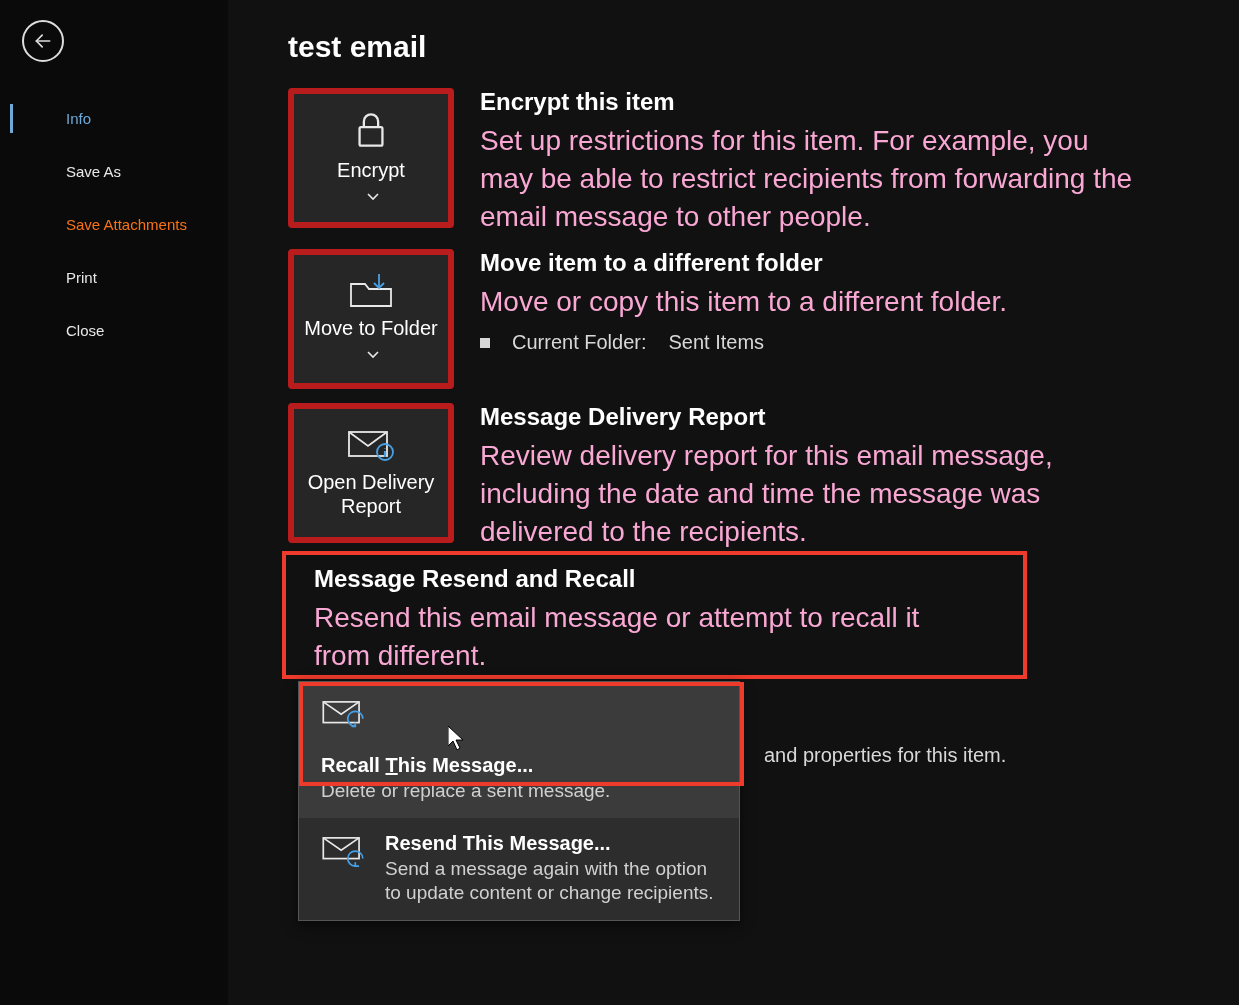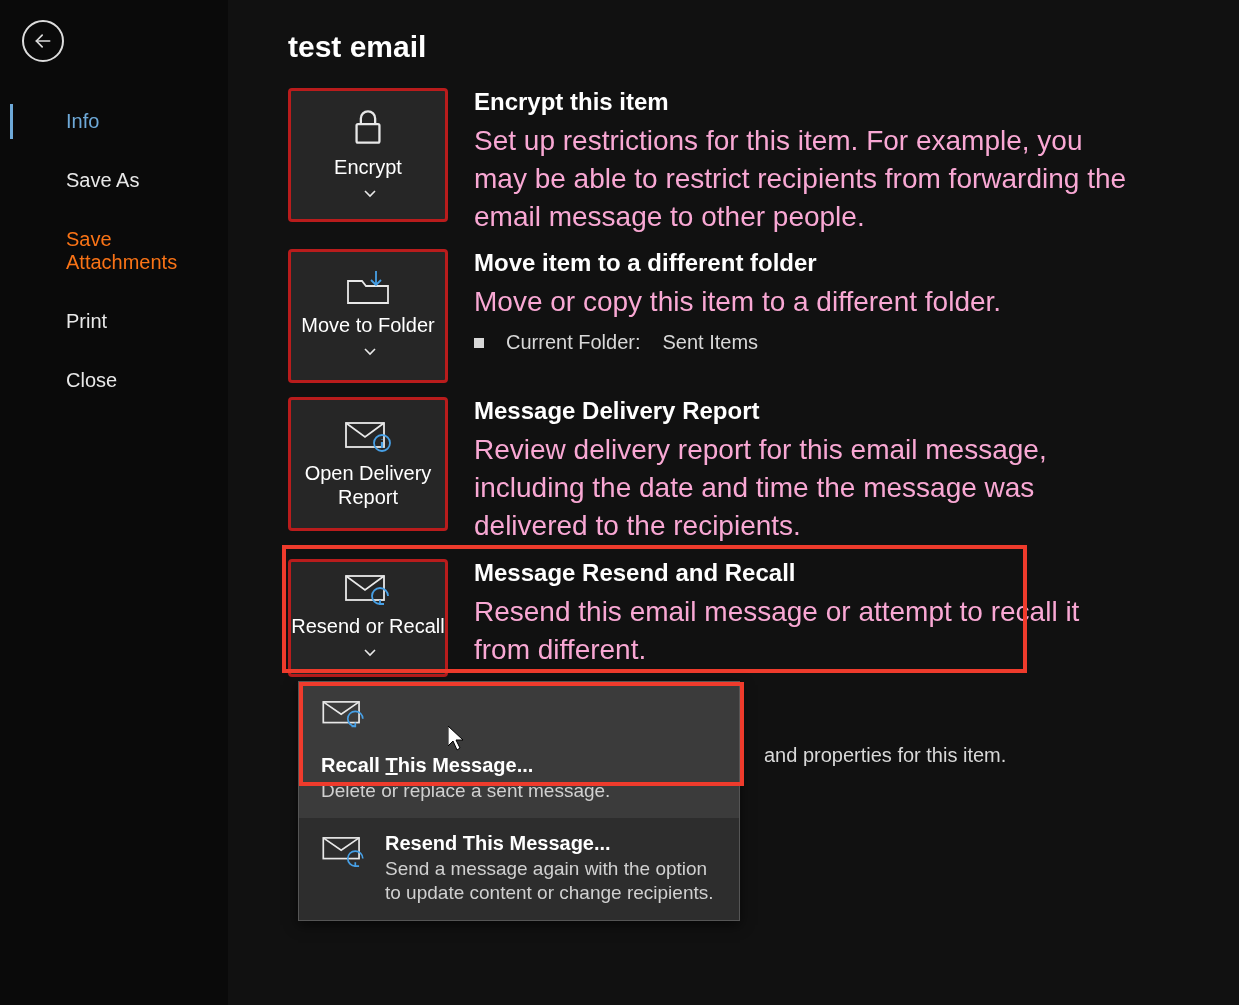--- a/index.html
+++ b/index.html
@@ -31,21 +31,21 @@
     margin: 8px 0 30px 22px;
     display: flex;
     align-items: center;
     justify-content: center;
     cursor: pointer;
   }
   .back-btn svg { display:block; }
   .nav-list { list-style:none; margin:0; padding:0; }
   .nav-item {
     padding: 18px 10px 18px 66px;
-    font-size: 20px;
+    font-size: 15px;
     color: #e8e8e8;
     cursor: pointer;
     position: relative;
   }
   .nav-item.selected {
     color: #6ea9d8;
   }
   .nav-item.selected::before {
     content:"";
     position:absolute;
@@ -69,21 +69,21 @@
 
   .section-row {
     display:flex;
     align-items:flex-start;
     margin-bottom: 14px;
     position:relative;
   }
   .tile {
     width: 154px;
     height: 128px;
-    border: 3px solid #b91c1c;
+    border: 6px solid #b91c1c;
     background: #262626;
     border-radius: 4px;
     display:flex;
     flex-direction:column;
     align-items:center;
     justify-content:center;
     gap:8px;
     cursor:pointer;
     flex-shrink:0;
   }
@@ -245,34 +245,20 @@
         <div class="tile-label">Open Delivery Report</div>
       </div>
       <div class="section-text">
         <h2 class="section-heading">Message Delivery Report</h2>
         <p class="section-desc">Review delivery report for this email message, including the date and time the message was delivered to the recipients.</p>
       </div>
     </div>
 
     <div class="section-row" style="margin-top:10px;">
       <div class="hl-red hl1"></div>
-      <div class="tile" style="height:112px;">
-        <svg width="48" height="32" viewBox="0 0 48 32" fill="none" stroke="#e8e8e8" stroke-width="1.8">
-          <rect x="2" y="2" width="38" height="24"></rect>
-          <polyline points="2 2 21 16 40 2"></polyline>
-          <path d="M36 30 a8 8 0 1 1 8 -8" stroke="#47a0e6"></path>
-          <polyline points="40 30 36 30 36 26" stroke="#47a0e6"></polyline>
-        </svg>
-        <div class="tile-label">
-          <span>Resend or Recall</span>
-          <svg class="chev" width="12" height="8" viewBox="0 0 12 8" fill="none" stroke="#e8e8e8" stroke-width="1.6">
-              <polyline points="1 1 6 6 11 1"></polyline>
-            </svg>
-        </div>
-      </div>
       <div class="section-text">
         <h2 class="section-heading">Message Resend and Recall</h2>
         <p class="section-desc">Resend this email message or attempt to recall it from different.</p>
       </div>
     </div>
 
   </div>
 </div>
 
 <div class="props-text">and properties for this item.</div>

